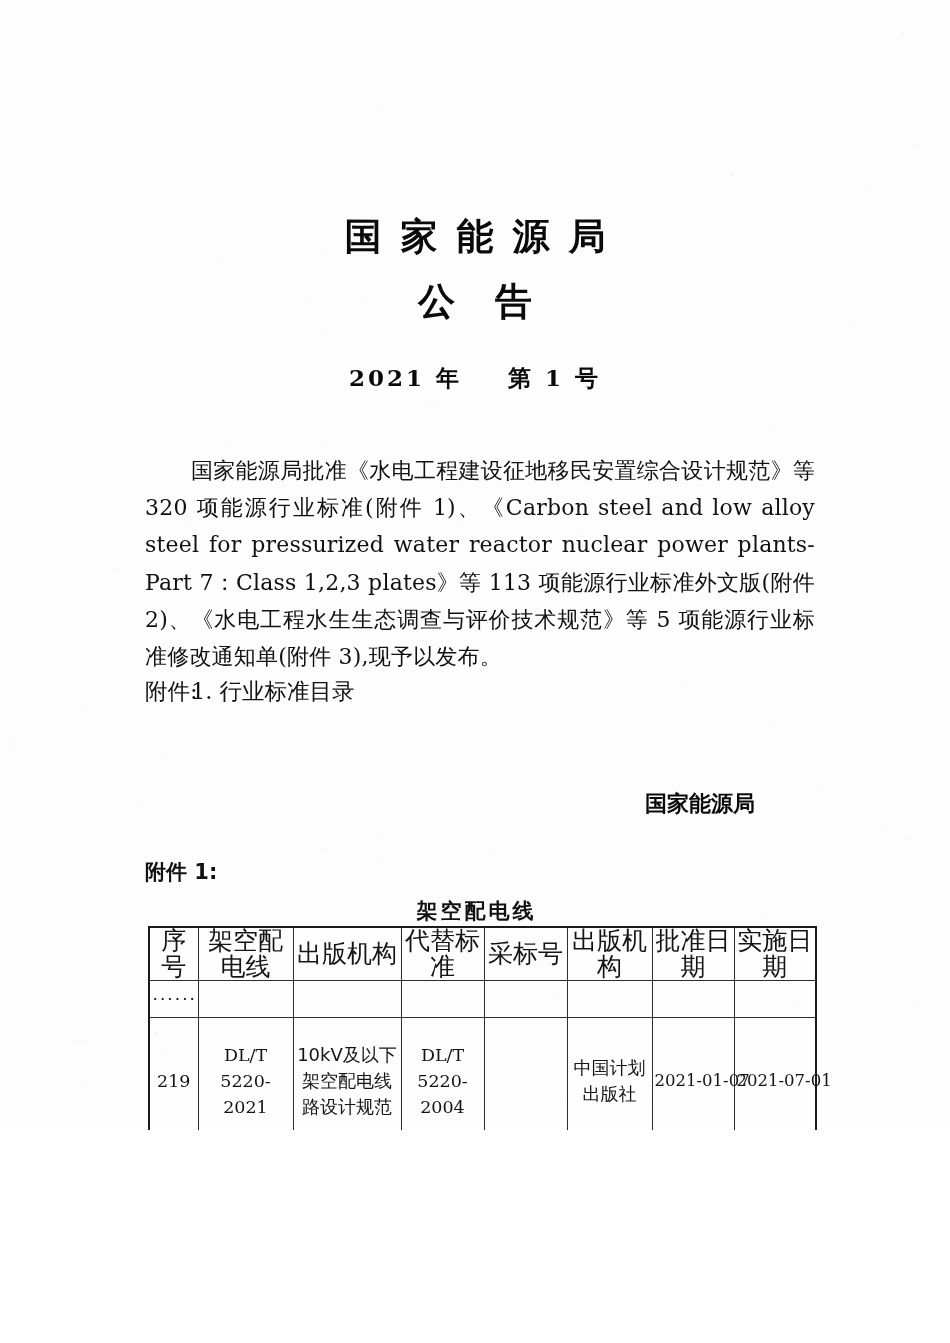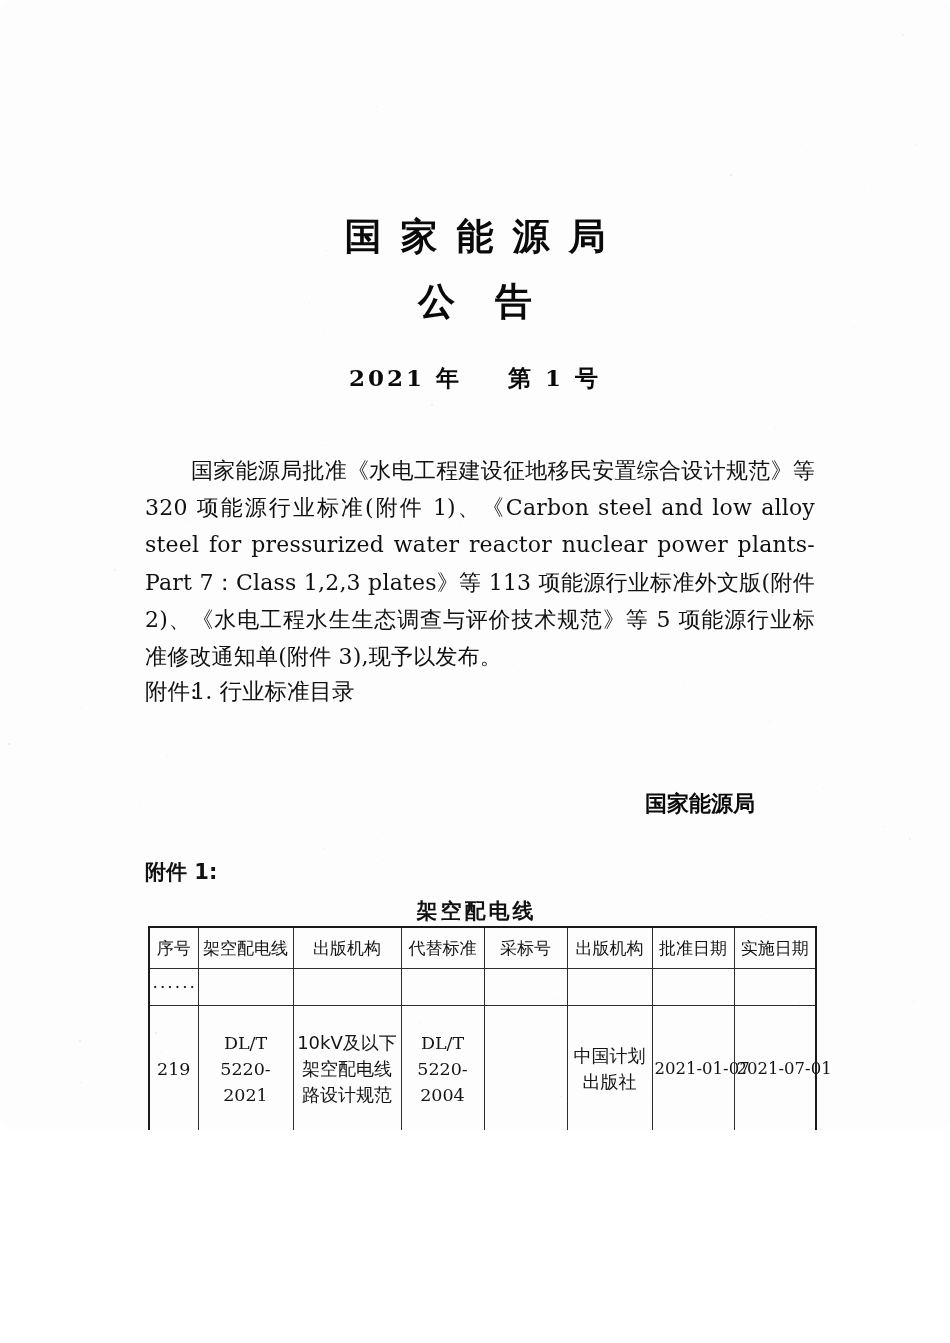--- a/index.html
+++ b/index.html
@@ -153,21 +153,21 @@
     border: 1px solid #2c2c2c;
     text-align: center;
     vertical-align: middle;
     font-weight: normal;
     padding: 0;
     line-height: 26px;
   }
   .std-table .outer-l { border-left: 2.5px solid #1a1a1a; }
   .std-table .outer-r { border-right: 2.5px solid #1a1a1a; }
   .std-table thead tr { border-top: 2.5px solid #1a1a1a; }
-  .std-table thead th { height: 40px; font-size: 17px; border-top: 2.5px solid #1a1a1a; margin-top: 32px; }
+  .std-table thead th { height: 40px; font-size: 25px; border-top: 2.5px solid #1a1a1a; margin-top: 32px; }
   .std-table tbody tr.spacer-row td { height: 36px; }
   .std-table tbody tr.data-row td { height: 118px; padding: 4px 2px; }
   .std-table tbody tr.spacer-row.last td { border-bottom: 2.5px solid #1a1a1a; height: 40px; }
   .dots {
     letter-spacing: 2px;
     font-size: 17px;
     display: inline-block;
     padding-left: 2px;
   }
   .cell-lines span { display: block; }

